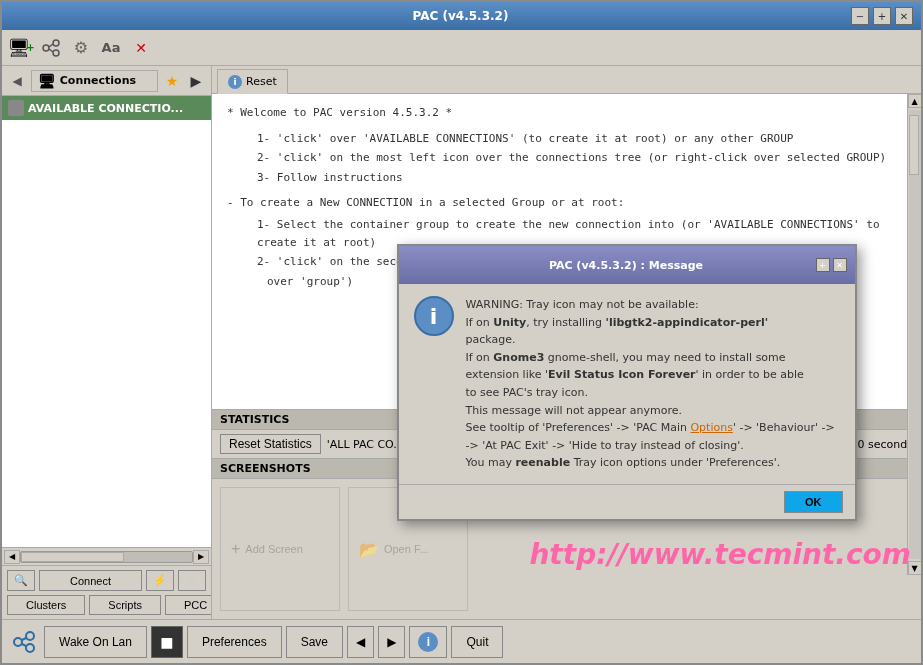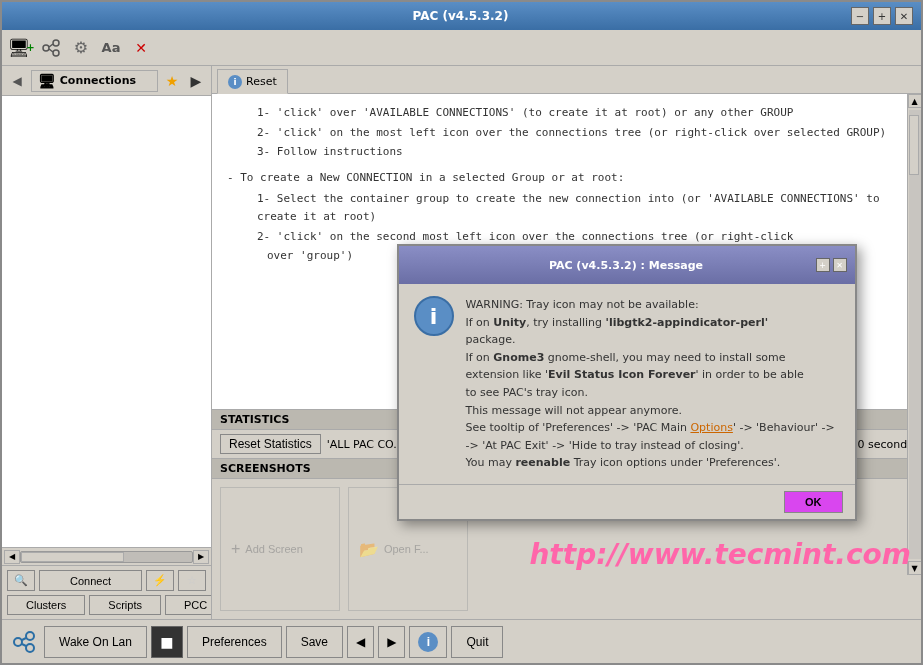--- a/index.html
+++ b/index.html
@@ -483,21 +483,21 @@
       cursor: pointer;
     }
     .modal-footer {
       padding: 6px 12px;
       display: flex;
       justify-content: flex-end;
       border-top: 1px solid #aaa;
     }
     .modal-ok-btn {
       padding: 4px 20px;
-      background: #d946ef;
+      background: #0ea5e9;
       border: 1px solid #888;
       cursor: pointer;
       font-size: 11px;
       font-weight: bold;
     }
 
     
     .watermark {
       position: absolute;
       bottom: 48px;
@@ -554,20 +554,24 @@
       <div class="sidebar-header">
         <div class="sidebar-nav-btn">◀</div>
         <div class="connections-label">
           <span style="font-size:14px;">🖥</span>
           <span>Connections</span>
         </div>
         <button class="star-btn">★</button>
         <button class="arrow-btn">▶</button>
       </div>
 
+      <div class="available-connections">
+        <div class="available-connections-icon"></div>
+        <span>AVAILABLE CONNECTIO...</span>
+      </div>
 
       <div class="tree-area">
       </div>
 
       <div class="sidebar-scroll">
         <div style="width:16px; height:14px; background:#d4d0c8; border:1px solid #aaa; display:flex; align-items:center; justify-content:center; font-size:8px; cursor:pointer;">◀</div>
         <div class="sidebar-scrollbar">
           <div class="sidebar-scrollbar-thumb"></div>
         </div>
         <div style="width:16px; height:14px; background:#d4d0c8; border:1px solid #aaa; display:flex; align-items:center; justify-content:center; font-size:8px; cursor:pointer;">▶</div>
@@ -591,20 +595,21 @@
     <div class="right-panel">
 
       <div class="tab-bar">
         <div class="tab active">
           <div class="tab-info-icon">i</div>
           <span>Reset</span>
         </div>
       </div>
 
       <div class="info-content">
+        <p style="margin-bottom:8px;">   * Welcome to PAC version 4.5.3.2 *</p>
         <p style="margin-left:30px; margin-bottom:2px;">1- 'click' over 'AVAILABLE CONNECTIONS' (to create it at root) or any other GROUP</p>
         <p style="margin-left:30px; margin-bottom:2px;">2- 'click' on the most left icon over the connections tree (or right-click over selected GROUP)</p>
         <p style="margin-left:30px; margin-bottom:8px;">3- Follow instructions</p>
         <p style="margin-bottom:4px;">   - To create a New CONNECTION in a selected Group or at root:</p>
         <p style="margin-left:30px; margin-bottom:2px;">1- Select the container group to create the new connection into (or 'AVAILABLE CONNECTIONS' to create it at root)</p>
         <p style="margin-left:30px; margin-bottom:2px;">2- 'click' on the second most left icon over the connections tree (or right-click</p>
         <p style="margin-left:40px; margin-bottom:2px;">over 'group')</p>
       </div>
 
       <div class="lower-panel">

